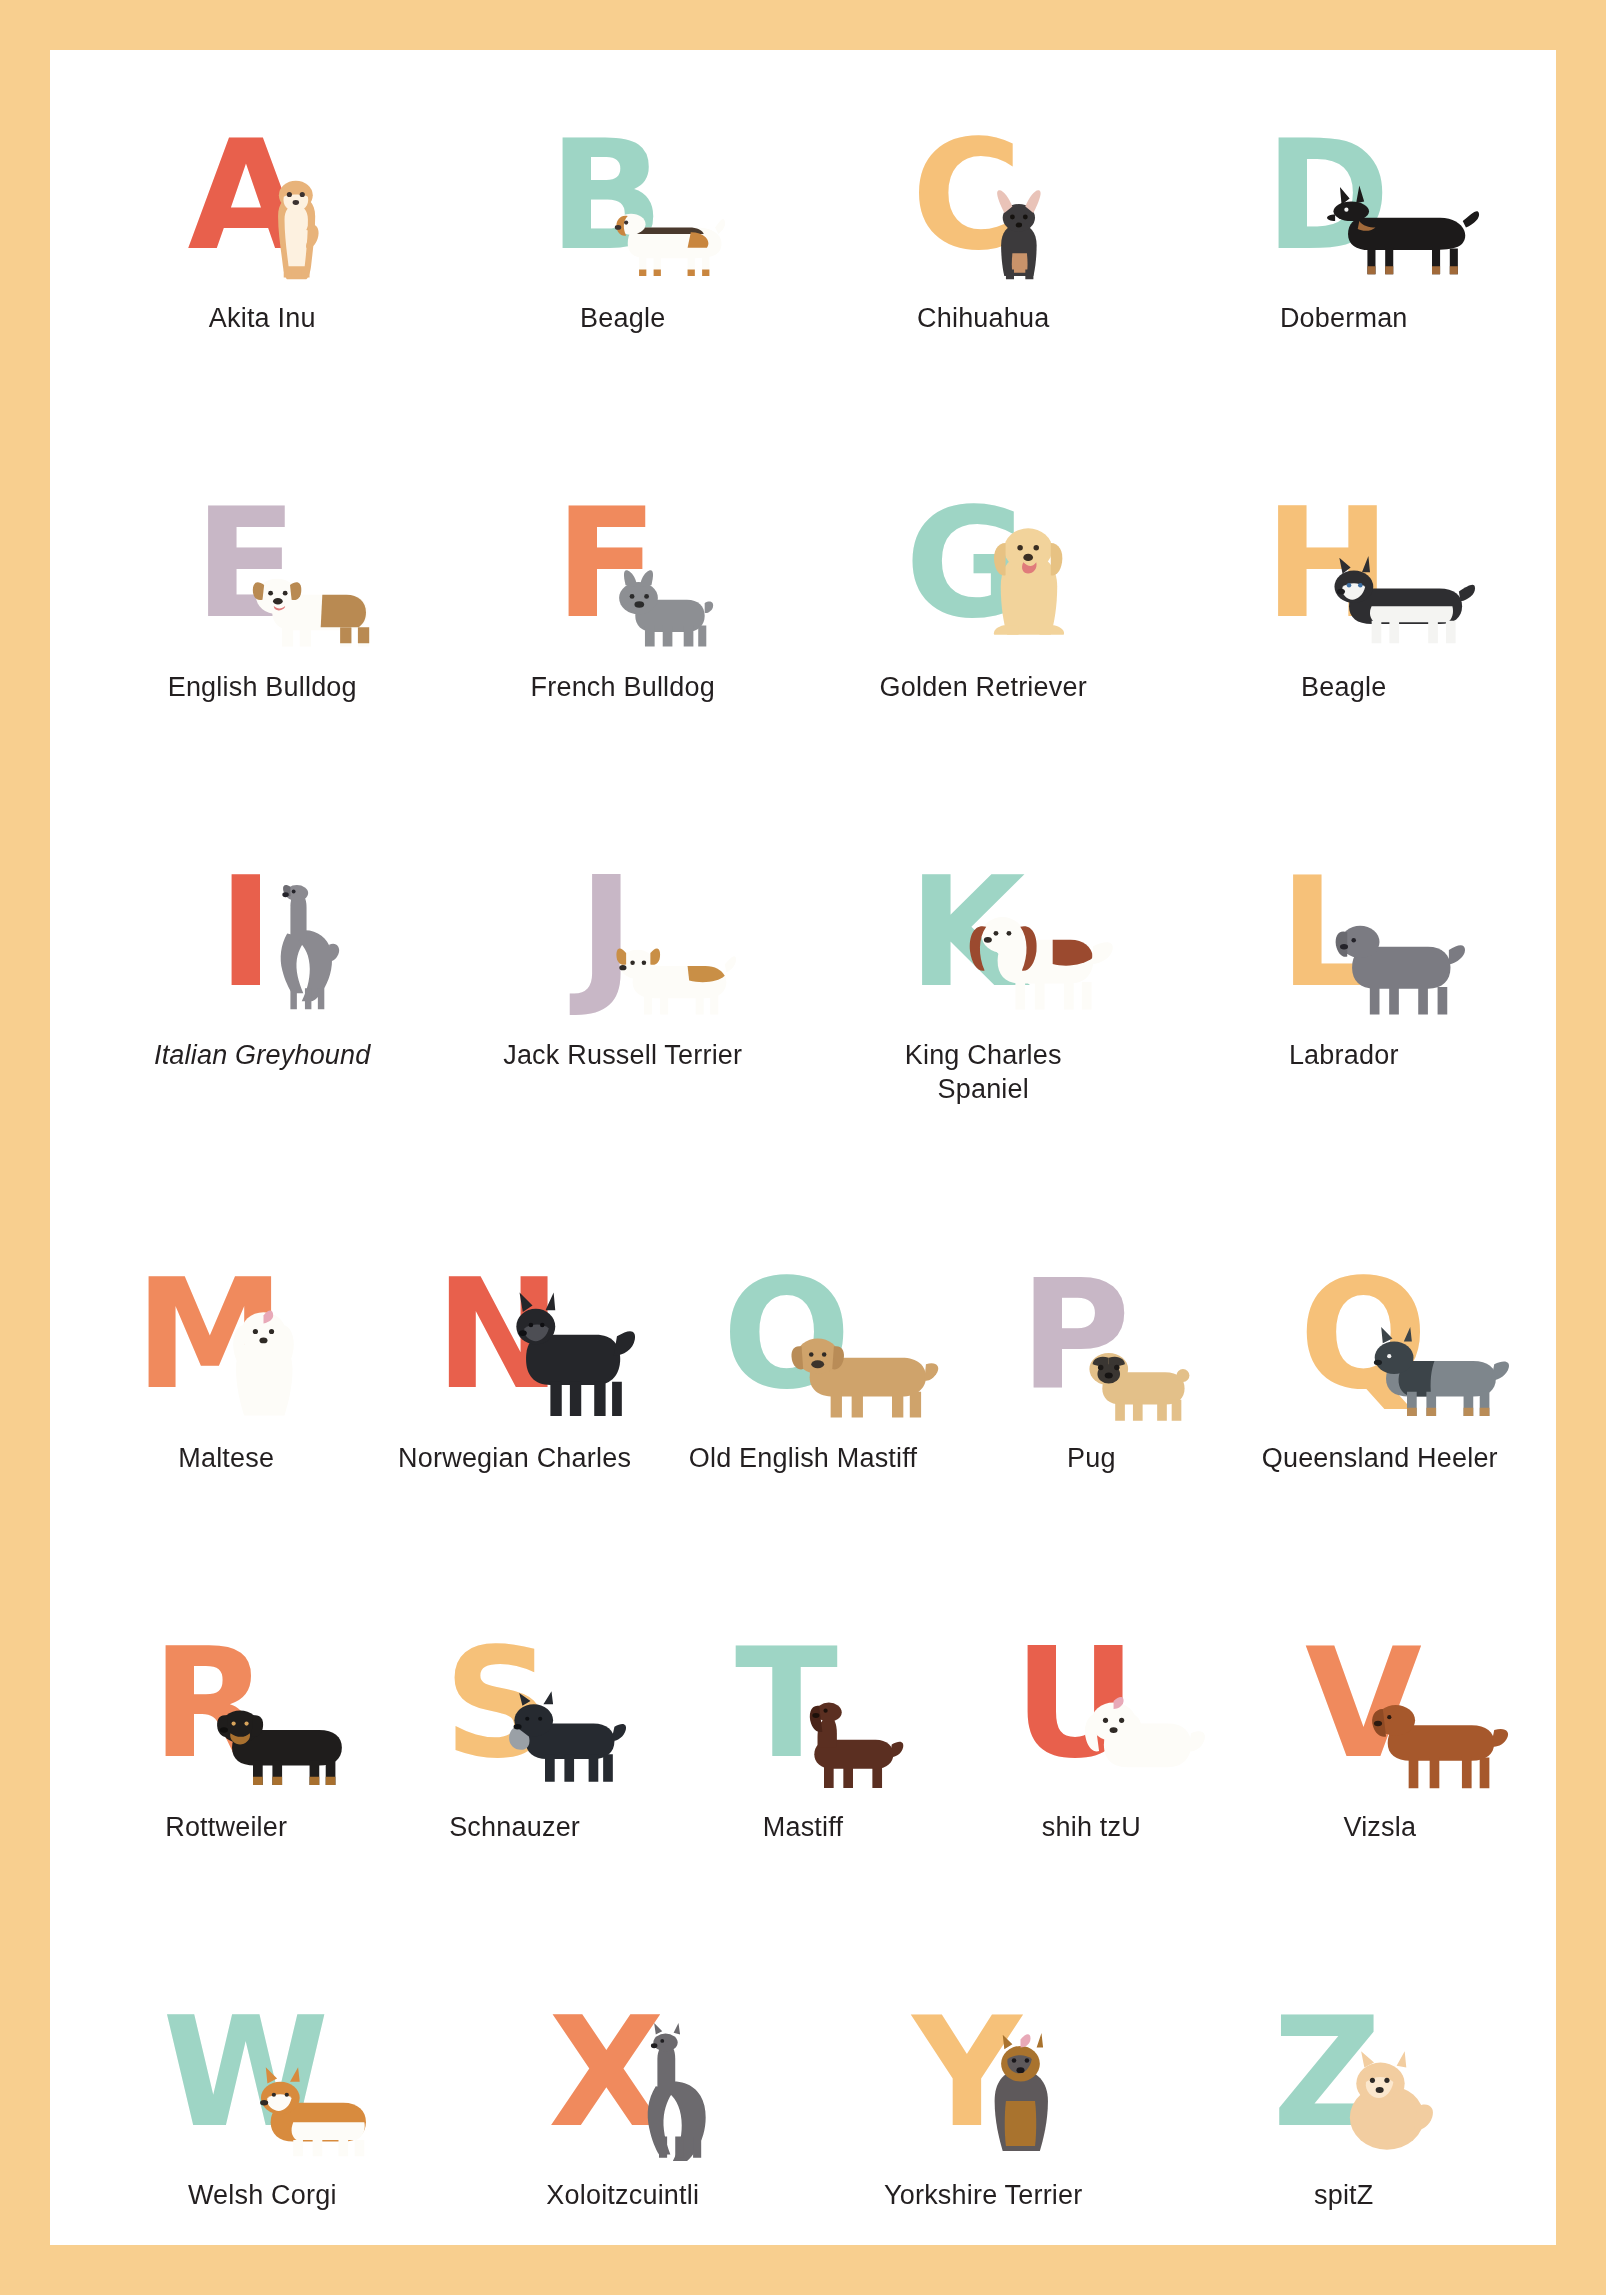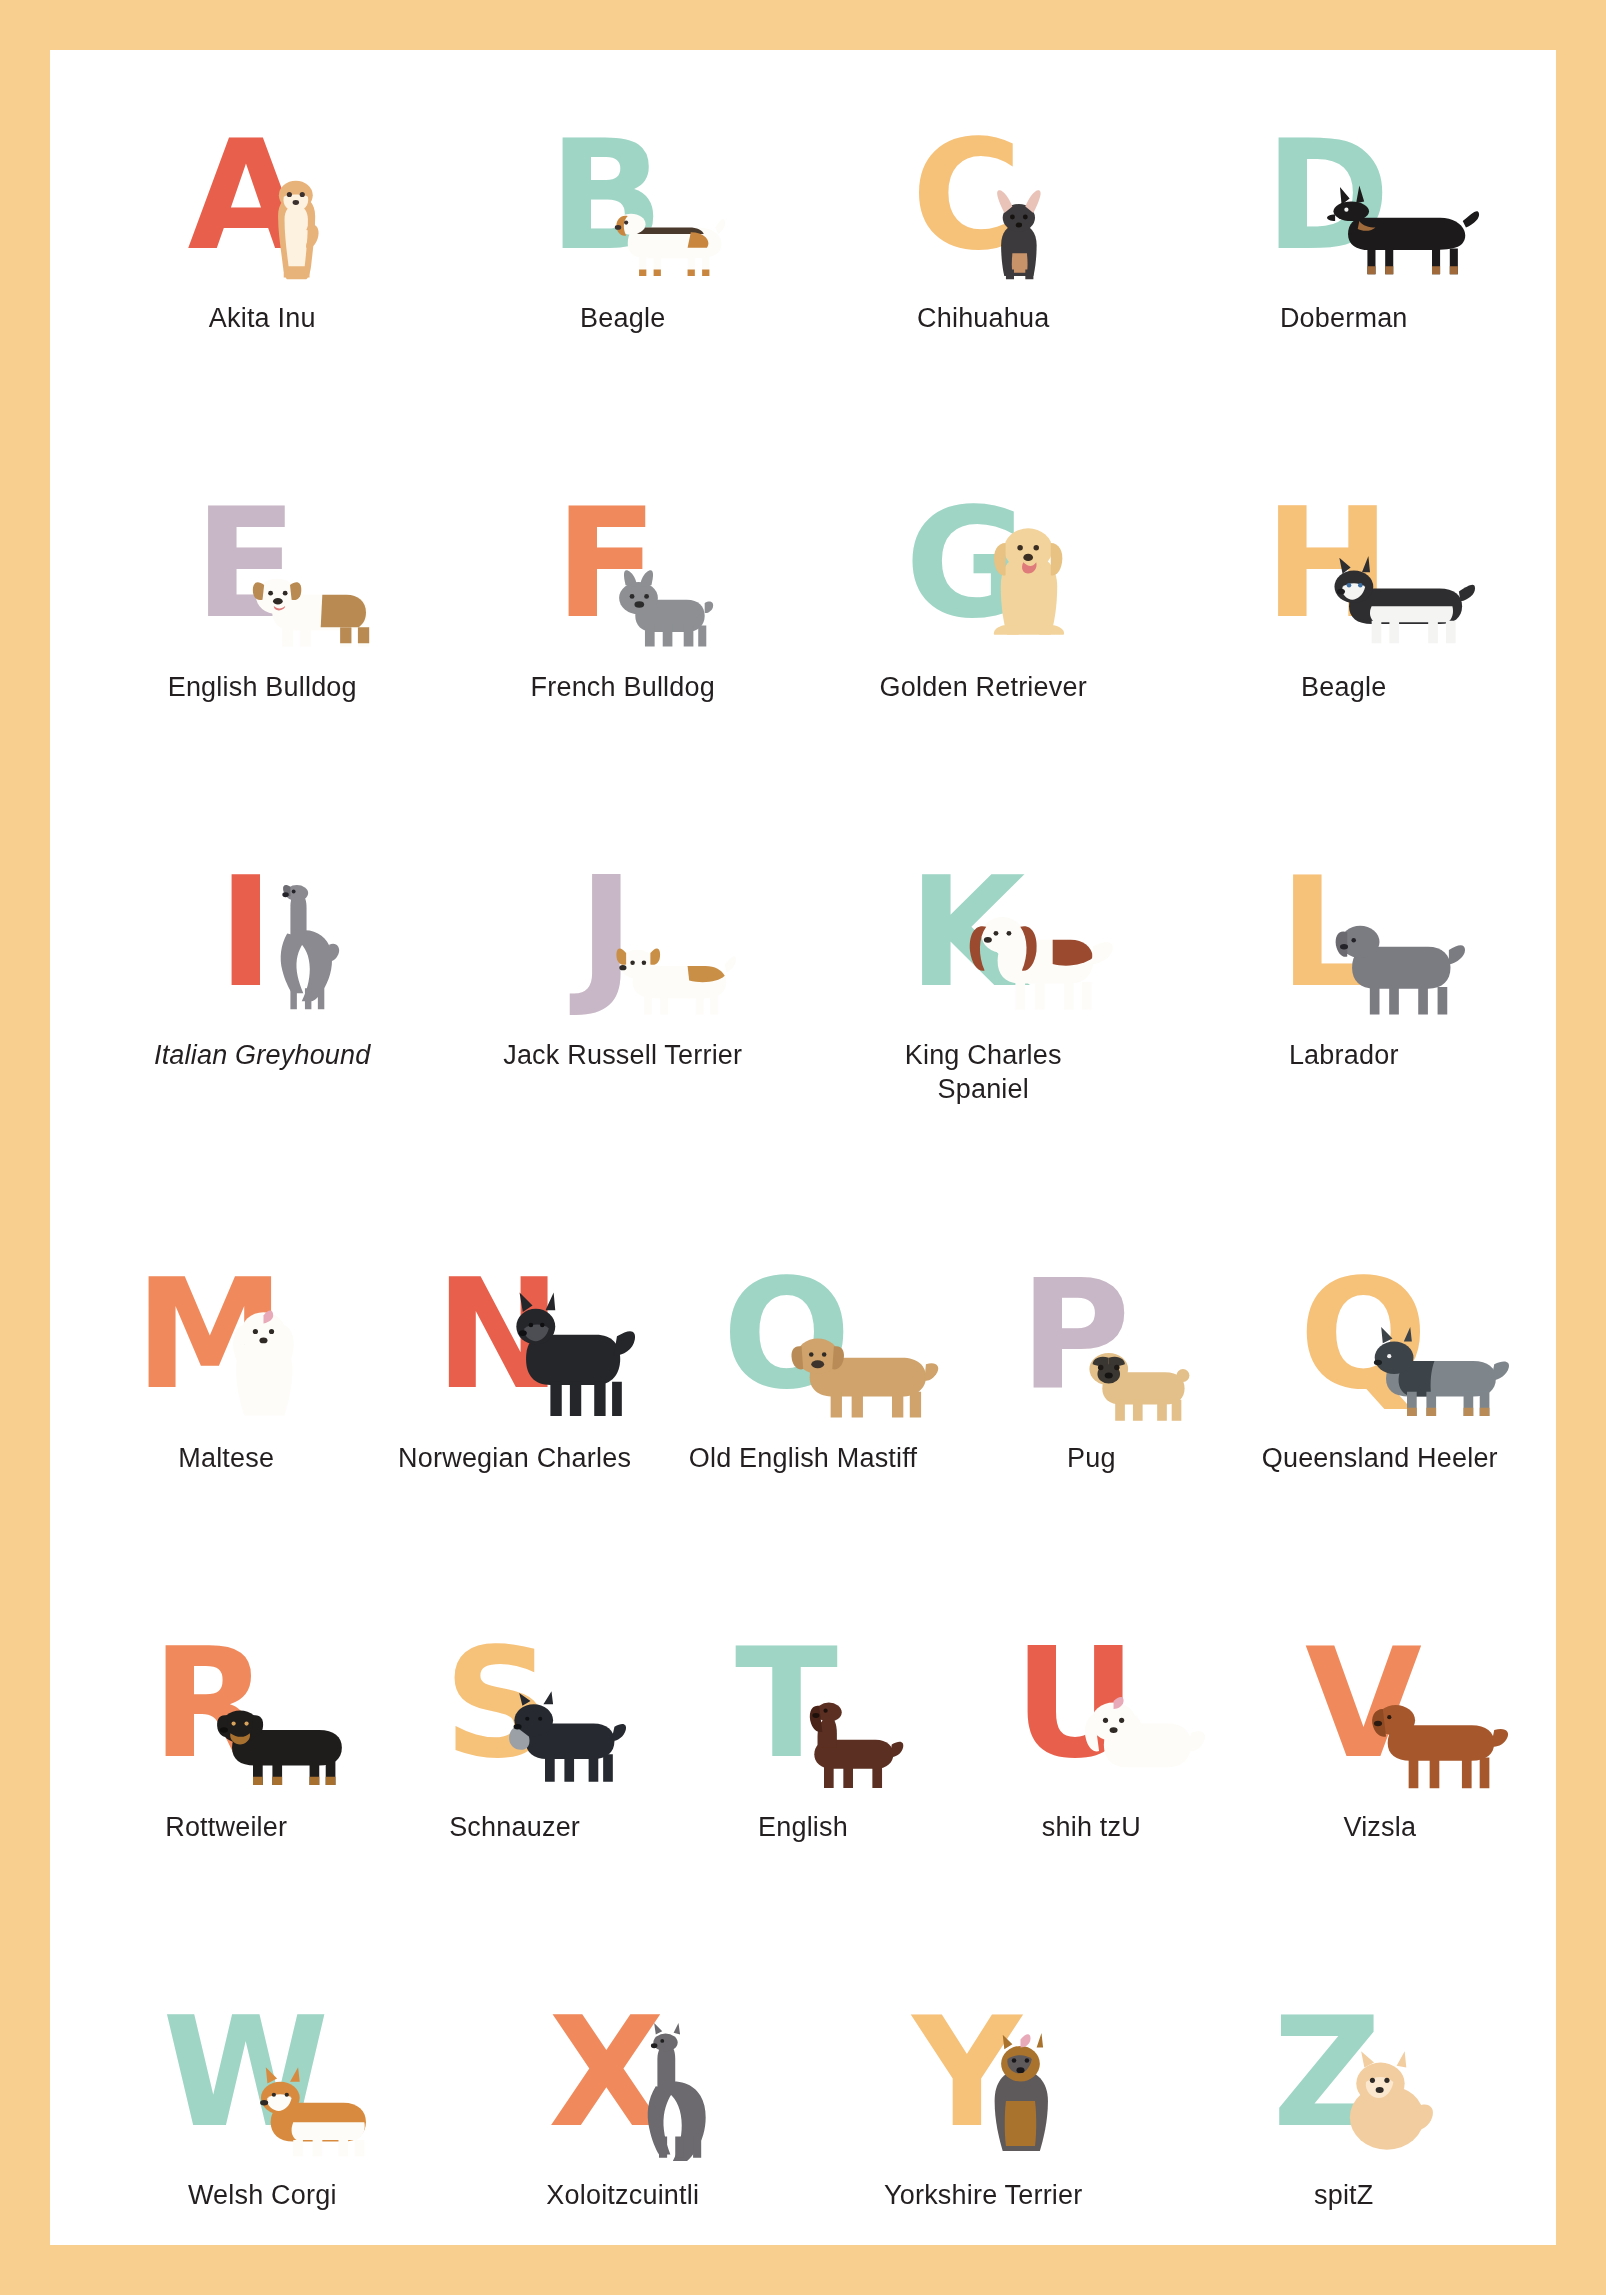--- a/index.html
+++ b/index.html
@@ -504,21 +504,21 @@
       <ellipse cx="50" cy="30" rx="16" ry="12" fill="#5b2f21"></ellipse>
       <path d="M38 22c-10-2-14 10-10 22 3 9 10 12 14 10z" fill="#4a2419"></path>
       <circle cx="46" cy="28" r="2.6" fill="#1d100a"></circle>
       <ellipse cx="34" cy="34" rx="4.4" ry="3" fill="#1d100a"></ellipse>
       <path d="M44 98h12v26H44zM68 98h12v26H68zM104 98h12v26h-12z" fill="#5b2f21"></path>
       <path d="M128 70c10-6 16-4 14 4-2 8-10 12-16 12z" fill="#5b2f21"></path>
       </g>
                 </svg>
               </span>
             </div>
-            <div class="label" style="max-width: 243px;">English</div>
+            <div class="label" style="max-width: 243px;">Mastiff</div>
           </div>
           <div class="cell" style="width: 20%;">
             <div class="tile">
               <span class="letter" style="color: rgb(232, 96, 76); transform: translateX(-18px);">U</span>
               <span class="dogwrap" style="left: 50%; transform: translateX(-12%);">
                 <svg width="138" height="113" viewBox="0 0 170 140">
                   <g>
       <path d="M60 54h56c18 0 28 10 28 26s-10 28-28 28H64c-18 0-28-10-28-28s10-26 24-26z" fill="#fdfcf8"></path>
       <ellipse cx="48" cy="52" rx="28" ry="24" fill="#fdfcf8"></ellipse>
       <path d="M24 42c-10 4-14 18-10 32 3 11 10 16 16 14z" fill="#fdfcf8"></path>

